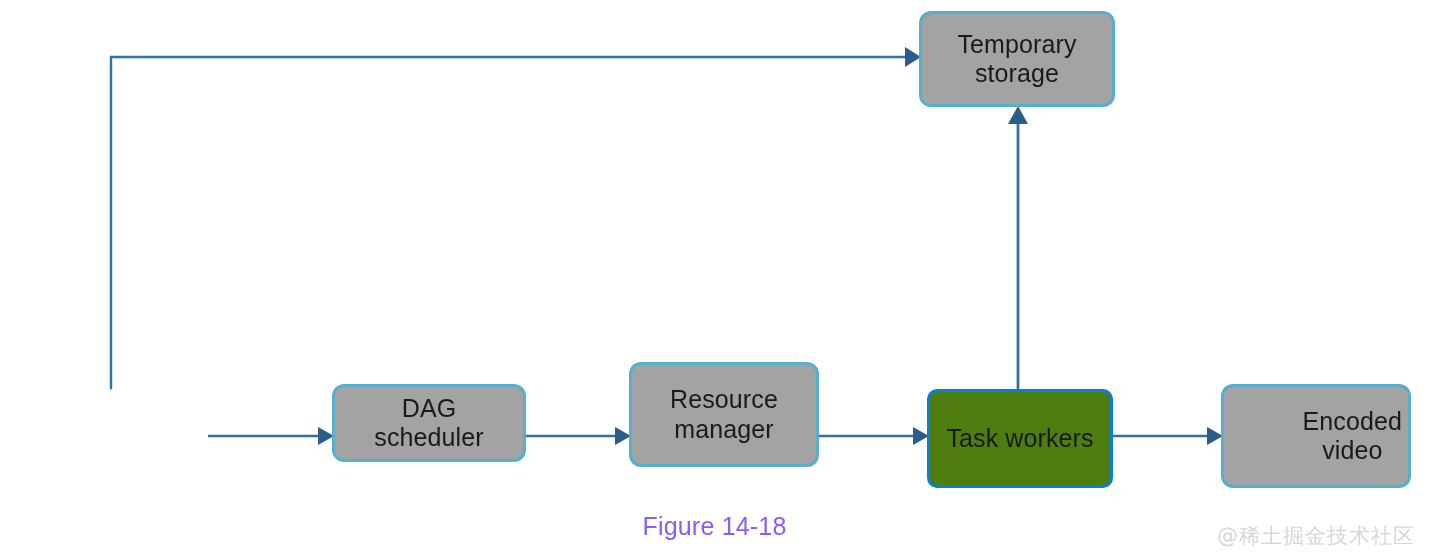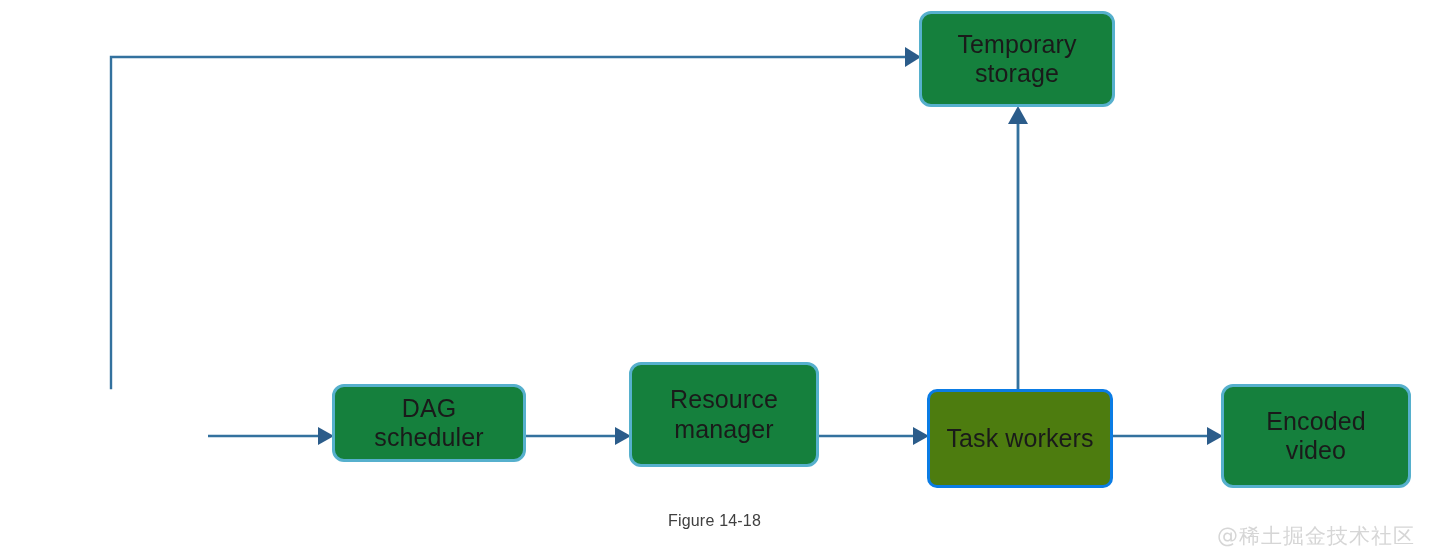--- a/index.html
+++ b/index.html
@@ -23,21 +23,21 @@
     top: 0;
     width: 1429px;
     height: 558px;
     pointer-events: none;
   }
   .node {
     position: absolute;
     box-sizing: border-box;
     border: 3px solid #56b0cd;
     border-radius: 12px;
-    background: #15803d;
+    background: #a3a3a3;
     display: flex;
     align-items: center;
     justify-content: center;
     text-align: center;
     color: #1a1a1a;
     font-size: 25px;
     line-height: 1.18;
     letter-spacing: 0.1px;
     z-index: 2;
   }
@@ -49,30 +49,30 @@
   .node .node-label {
     display: block;
     padding: 0 6px;
     white-space: pre-line;
   }
   #node-temporary-storage { left: 919px;  top: 11px;  width: 196px; height: 96px; }
   #node-preprocessor      { left: 15px;   top: 388px; width: 193px; height: 99px; }
   #node-dag-scheduler     { left: 332px;  top: 384px; width: 194px; height: 78px; }
   #node-resource-manager  { left: 629px;  top: 362px; width: 190px; height: 105px; }
   #node-task-workers      { left: 927px;  top: 389px; width: 186px; height: 99px; }
-  #node-encoded-video     { left: 1221px; top: 384px; width: 190px; height: 104px; }
+  #node-encoded-video     { left: 1221px; top: 384px; width: 190px; height: 104px; justify-content: flex-end; }
 
   #figure-caption {
     position: absolute;
     left: 0;
     top: 512px;
     width: 1429px;
     text-align: center;
-    font-size: 16px;
-    color: #404040;
+    font-size: 25px;
+    color: #8b5cf6;
     letter-spacing: 0.2px;
     z-index: 3;
   }
   #figure-caption span { display: inline-block; }
 
   #watermark {
     position: absolute;
     right: 14px;
     bottom: 8px;
     font-size: 21px;

